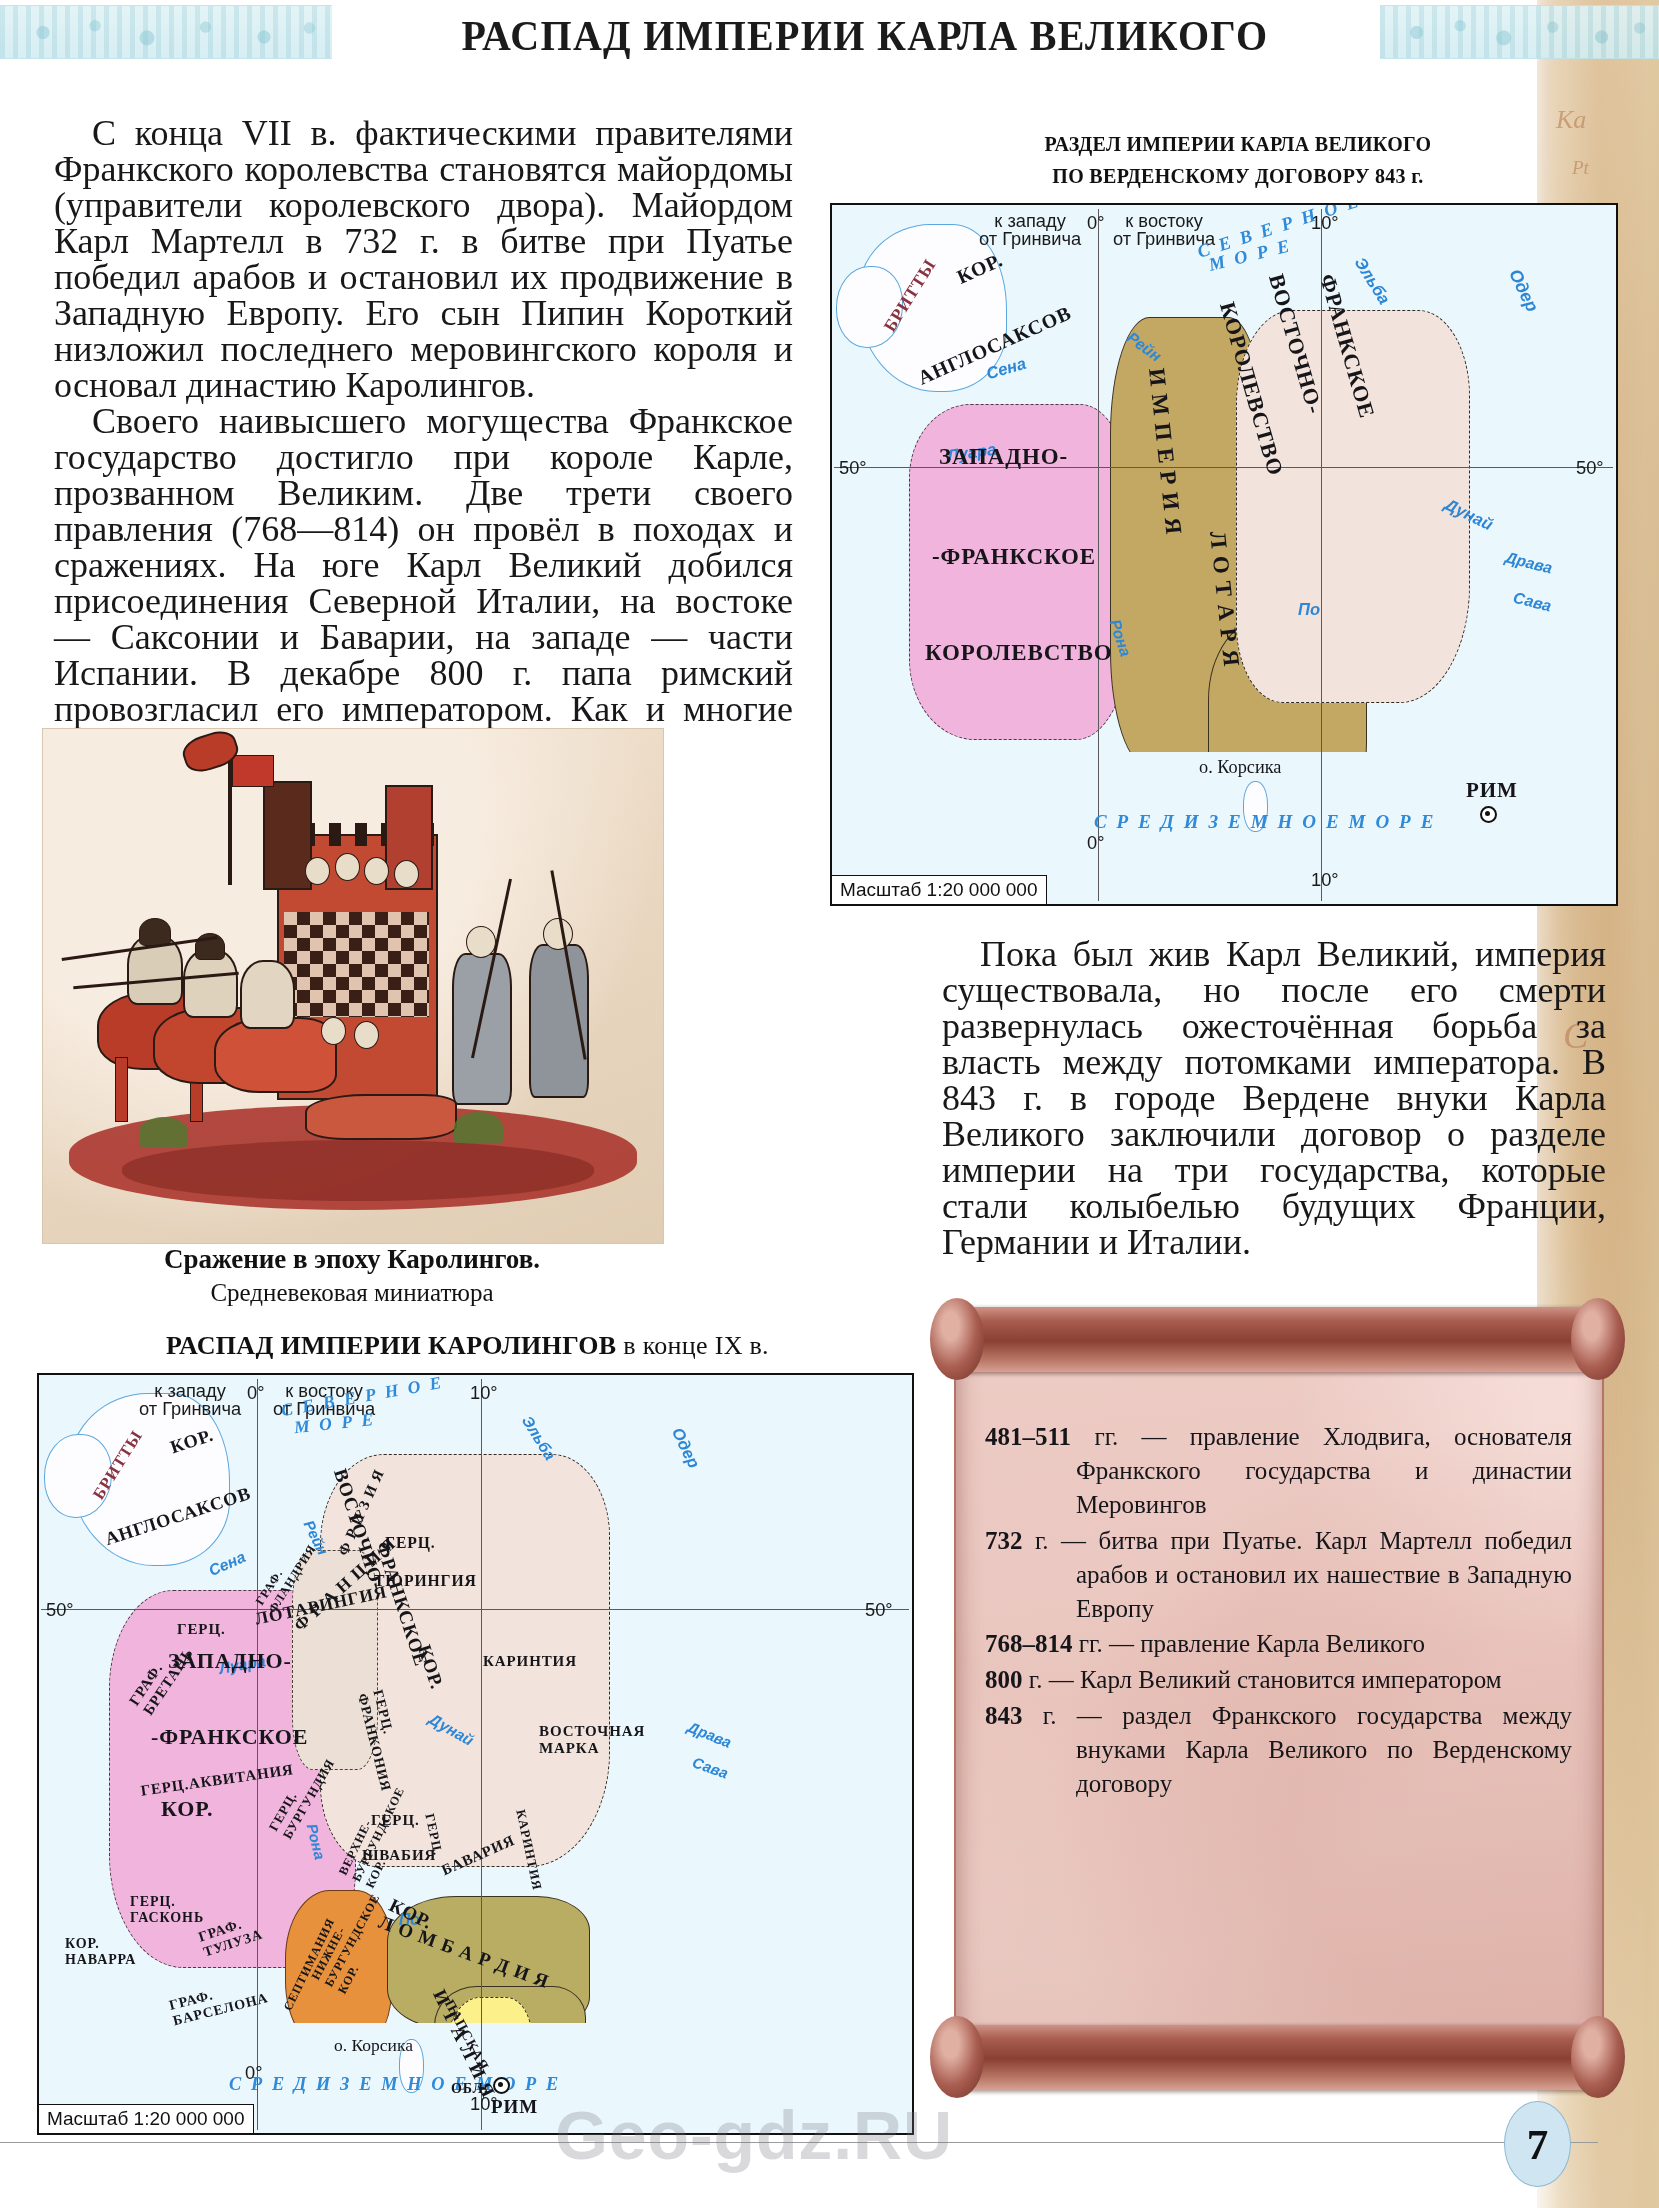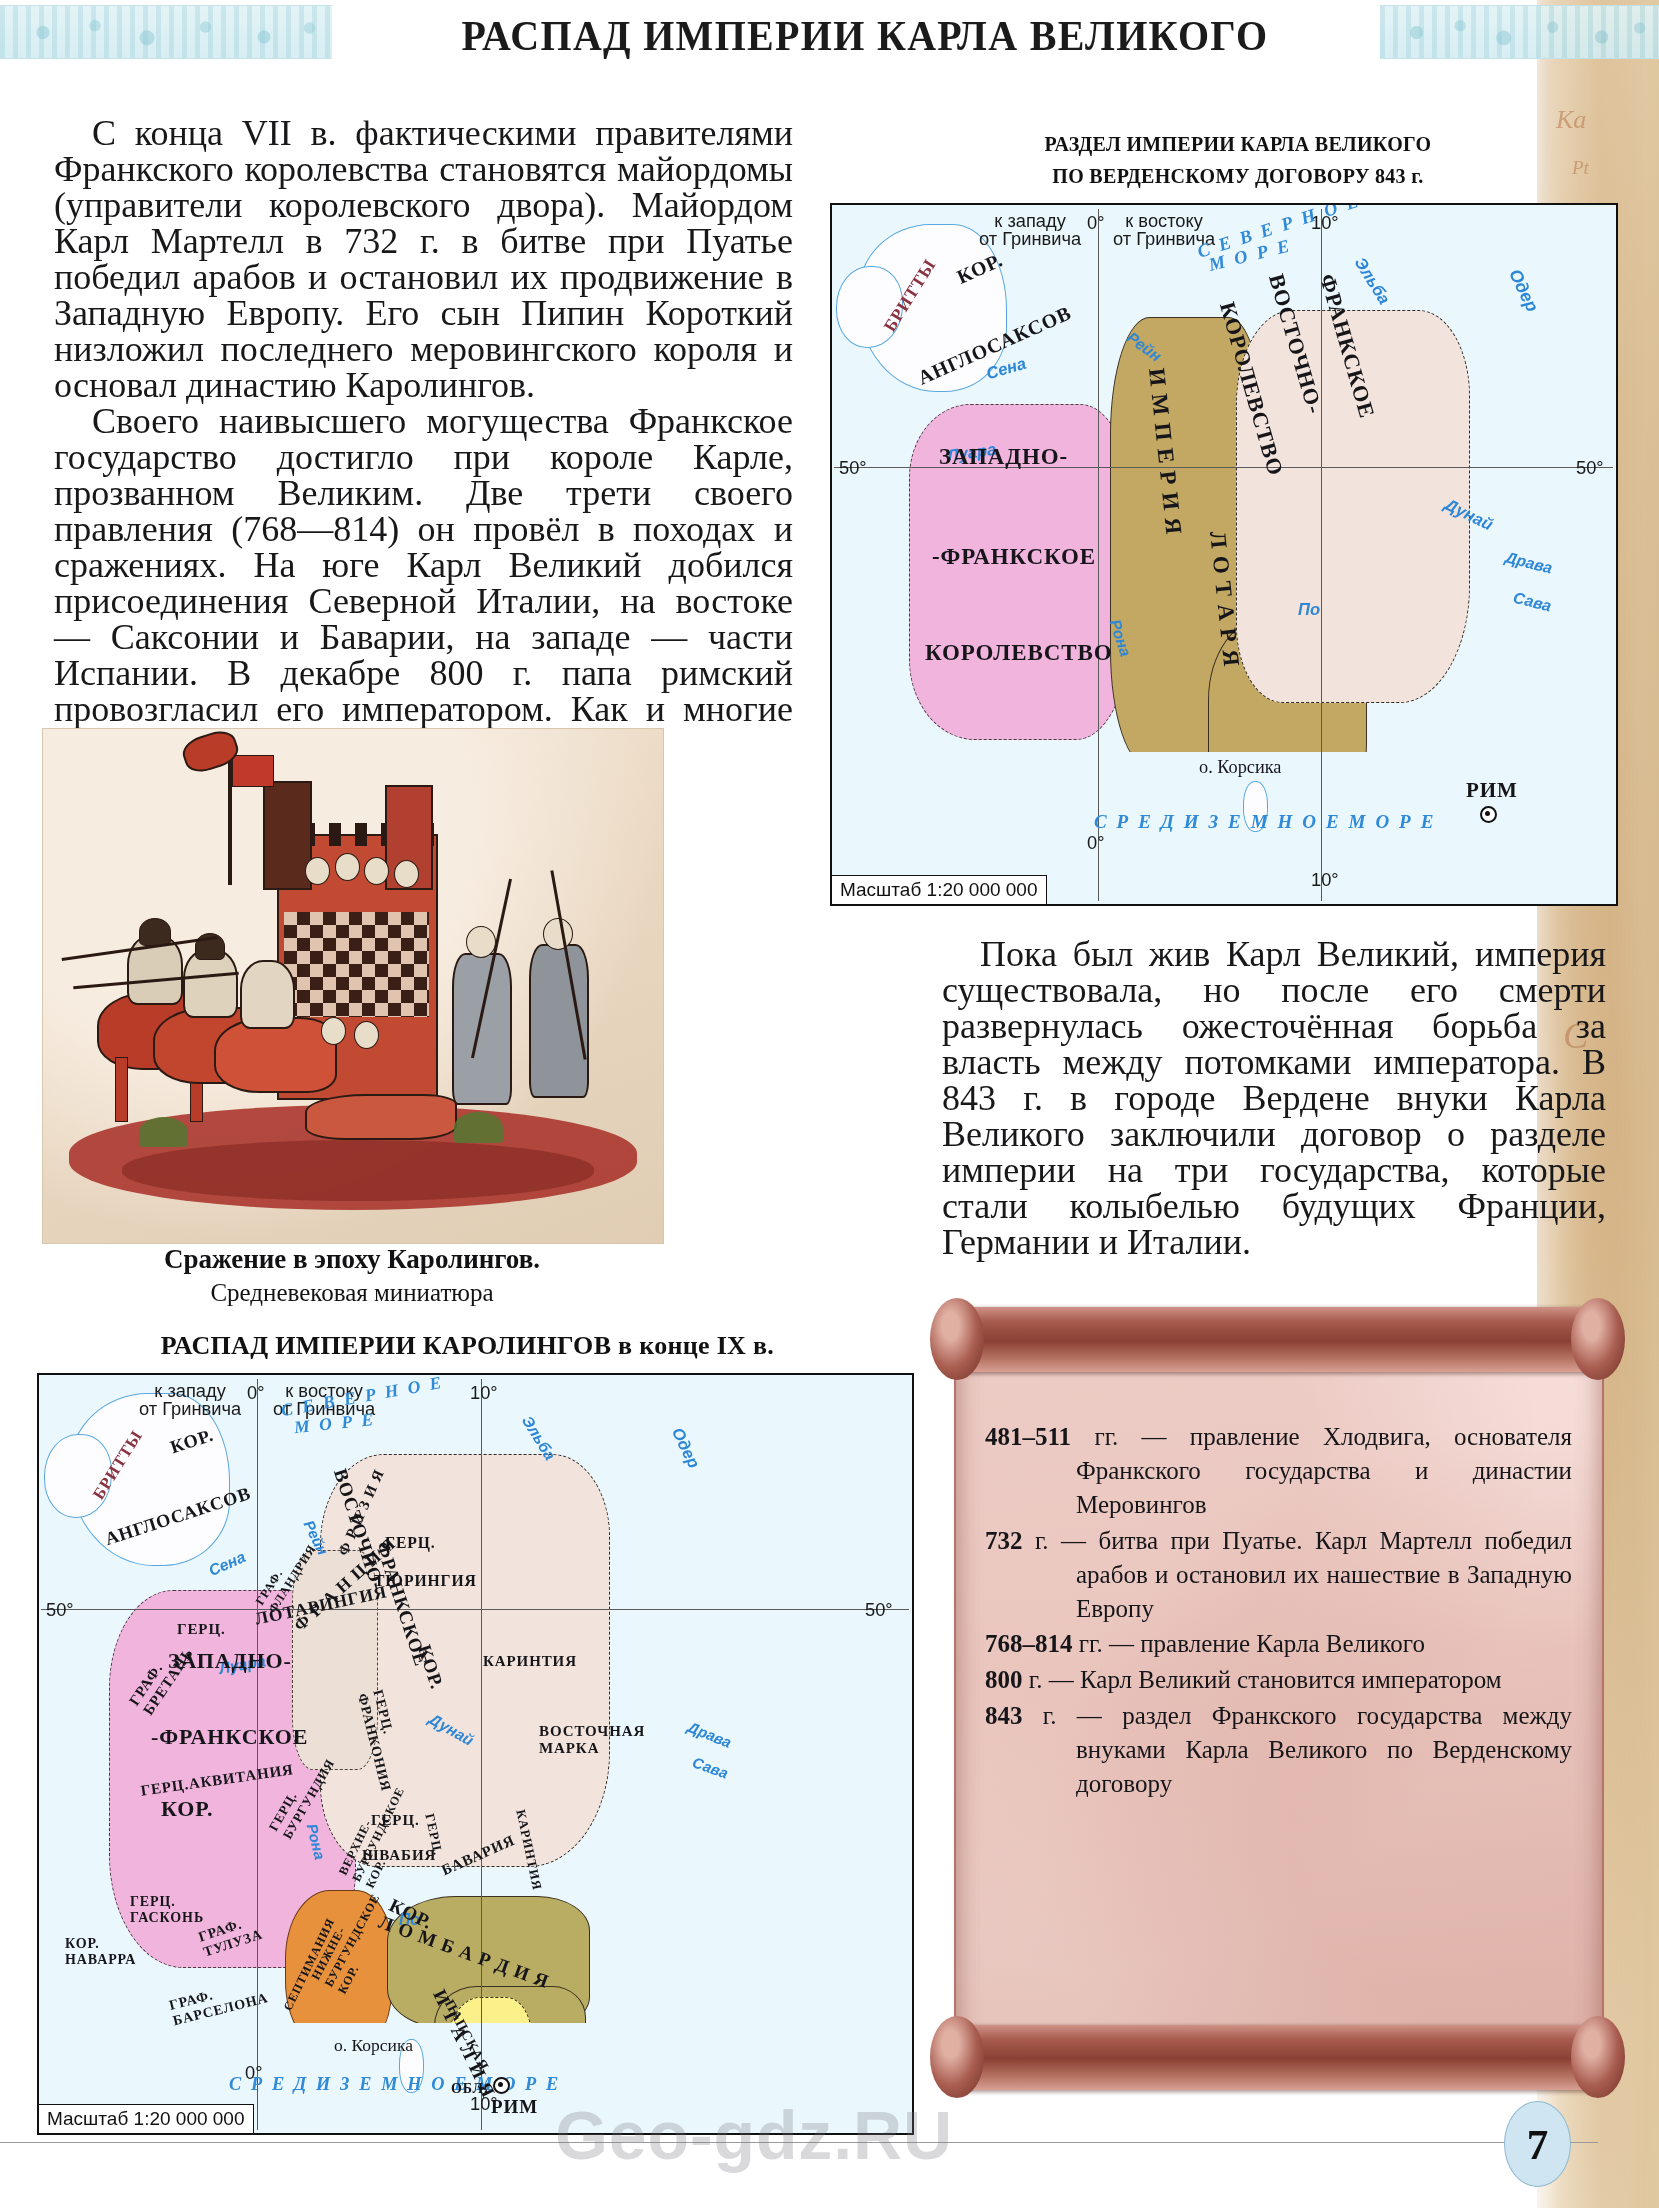--- a/index.html
+++ b/index.html
@@ -337,21 +337,21 @@
               border-radius:50% 50% 10% 10%;opacity:.8;"></div>
 </div>
 
 <div class="mini-caption" style="left:33px;top:1244px;width:638px;">
   <div style="font-weight:bold;font-size:27px;color:#121214;">Сражение в эпоху Каролингов.</div>
   <div style="font-size:25px;color:#121214;margin-top:3.5px;">Средневековая миниатюра</div>
 </div>
 
 <div class="map-title" style="left:31px;top:1331px;width:873px;font-size:26px;letter-spacing:0.3px;">
   <span>РАСПАД ИМПЕРИИ КАРОЛИНГОВ</span>
-  <span style="font-weight:bold;">в конце IX в.</span>
+  <span style="font-weight:normal;">в конце IX в.</span>
 </div>
 
 <div class="map-frame" style="left:37px;top:1373px;width:873px;height:758px;background:#eaf7fd;">
 
   <div class="terr" style="left:30px;top:17.5px;width:159px;height:171px;background:#fdfdff;
               border:1.7px solid #59a8e0;border-radius:52% 38% 44% 56%/46% 54% 40% 60%;"></div>
   <div class="terr" style="left:5.2px;top:59px;width:66px;height:82px;background:#fdfdff;
               border:1.7px solid #59a8e0;border-radius:50% 44% 52% 46%;"></div>
 
   <div class="terr" style="left:70px;top:215px;width:245px;height:376px;background:#f0b4dd;

